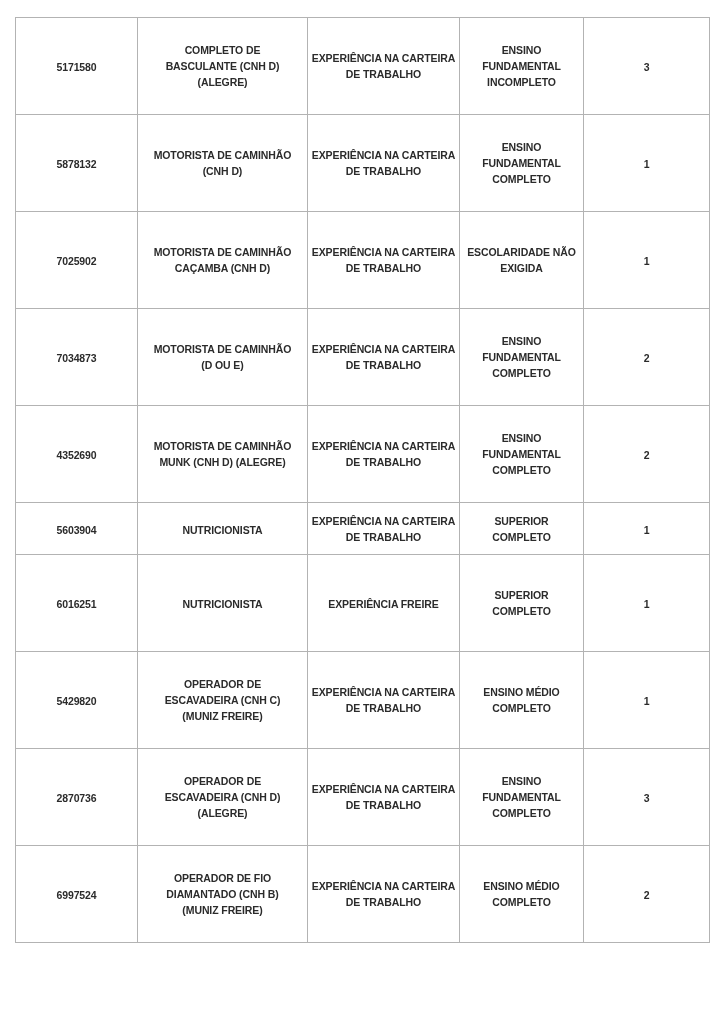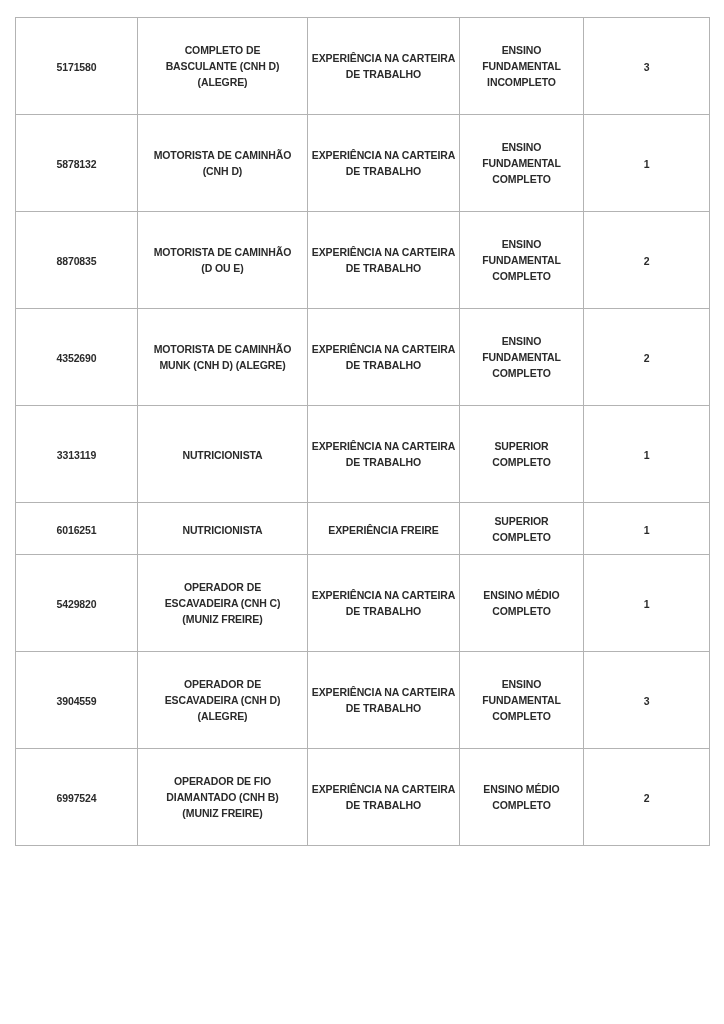--- a/index.html
+++ b/index.html
@@ -87,23 +87,33 @@
     <td><span class="cell-text">MOTORISTA DE CAMINHÃO
 (CNH D)</span></td>
     <td><span class="cell-text">EXPERIÊNCIA NA CARTEIRA
 DE TRABALHO</span></td>
     <td><span class="cell-text">ENSINO
 FUNDAMENTAL
 COMPLETO</span></td>
     <td><span class="cell-text">1</span></td>
   </tr>
 
+  <tr>
+    <td><span class="cell-text">7025902</span></td>
+    <td><span class="cell-text">MOTORISTA DE CAMINHÃO
+CAÇAMBA (CNH D)</span></td>
+    <td><span class="cell-text">EXPERIÊNCIA NA CARTEIRA
+DE TRABALHO</span></td>
+    <td><span class="cell-text">ESCOLARIDADE NÃO
+EXIGIDA</span></td>
+    <td><span class="cell-text">1</span></td>
+  </tr>
 
   <tr>
-    <td><span class="cell-text">8870835</span></td>
+    <td><span class="cell-text">7034873</span></td>
     <td><span class="cell-text">MOTORISTA DE CAMINHÃO
 (D OU E)</span></td>
     <td><span class="cell-text">EXPERIÊNCIA NA CARTEIRA
 DE TRABALHO</span></td>
     <td><span class="cell-text">ENSINO
 FUNDAMENTAL
 COMPLETO</span></td>
     <td><span class="cell-text">2</span></td>
   </tr>
 
@@ -113,21 +123,21 @@
 MUNK (CNH D) (ALEGRE)</span></td>
     <td><span class="cell-text">EXPERIÊNCIA NA CARTEIRA
 DE TRABALHO</span></td>
     <td><span class="cell-text">ENSINO
 FUNDAMENTAL
 COMPLETO</span></td>
     <td><span class="cell-text">2</span></td>
   </tr>
 
   <tr>
-    <td><span class="cell-text">3313119</span></td>
+    <td><span class="cell-text">5603904</span></td>
     <td><span class="cell-text">NUTRICIONISTA</span></td>
     <td><span class="cell-text">EXPERIÊNCIA NA CARTEIRA
 DE TRABALHO</span></td>
     <td><span class="cell-text">SUPERIOR
 COMPLETO</span></td>
     <td><span class="cell-text">1</span></td>
   </tr>
 
   <tr>
     <td><span class="cell-text">6016251</span></td>
@@ -144,21 +154,21 @@
 ESCAVADEIRA (CNH C)
 (MUNIZ FREIRE)</span></td>
     <td><span class="cell-text">EXPERIÊNCIA NA CARTEIRA
 DE TRABALHO</span></td>
     <td><span class="cell-text">ENSINO MÉDIO
 COMPLETO</span></td>
     <td><span class="cell-text">1</span></td>
   </tr>
 
   <tr>
-    <td><span class="cell-text">3904559</span></td>
+    <td><span class="cell-text">2870736</span></td>
     <td><span class="cell-text">OPERADOR DE
 ESCAVADEIRA (CNH D)
 (ALEGRE)</span></td>
     <td><span class="cell-text">EXPERIÊNCIA NA CARTEIRA
 DE TRABALHO</span></td>
     <td><span class="cell-text">ENSINO
 FUNDAMENTAL
 COMPLETO</span></td>
     <td><span class="cell-text">3</span></td>
   </tr>

